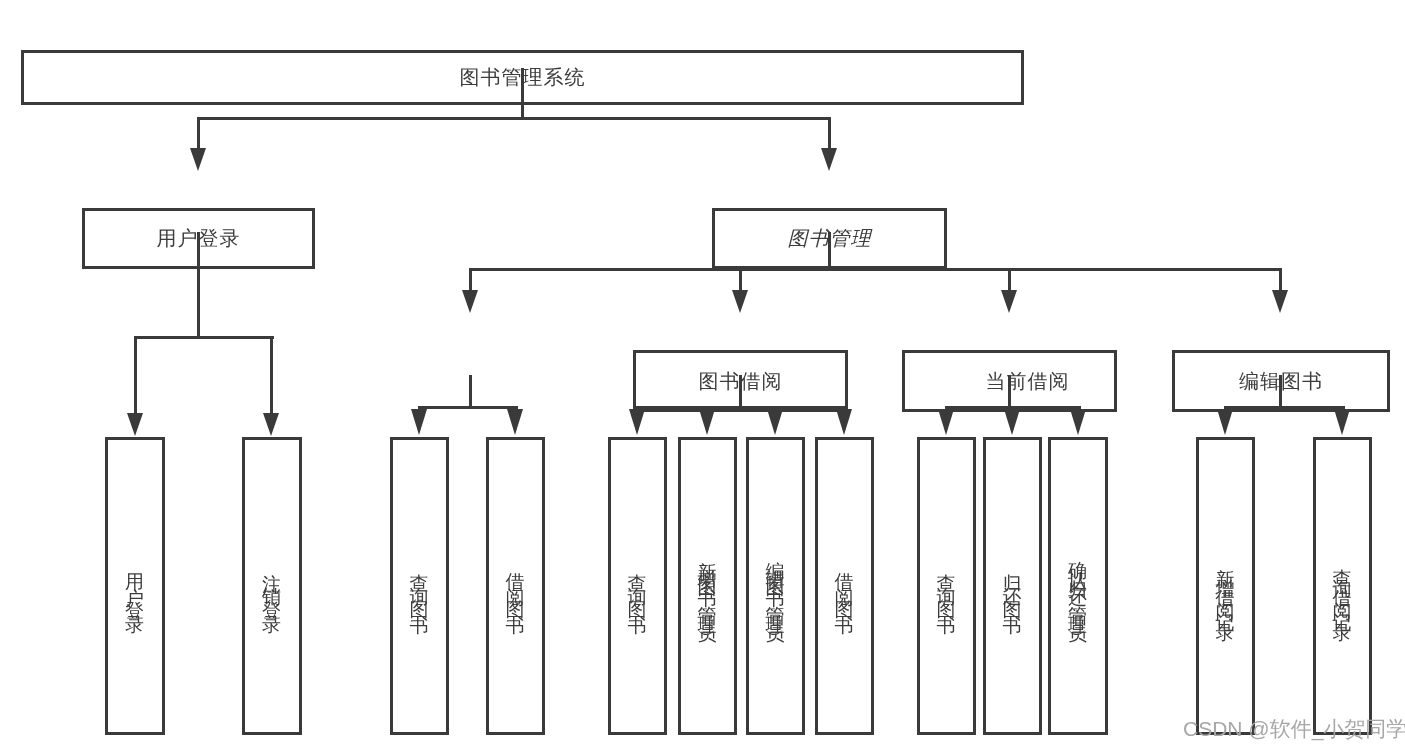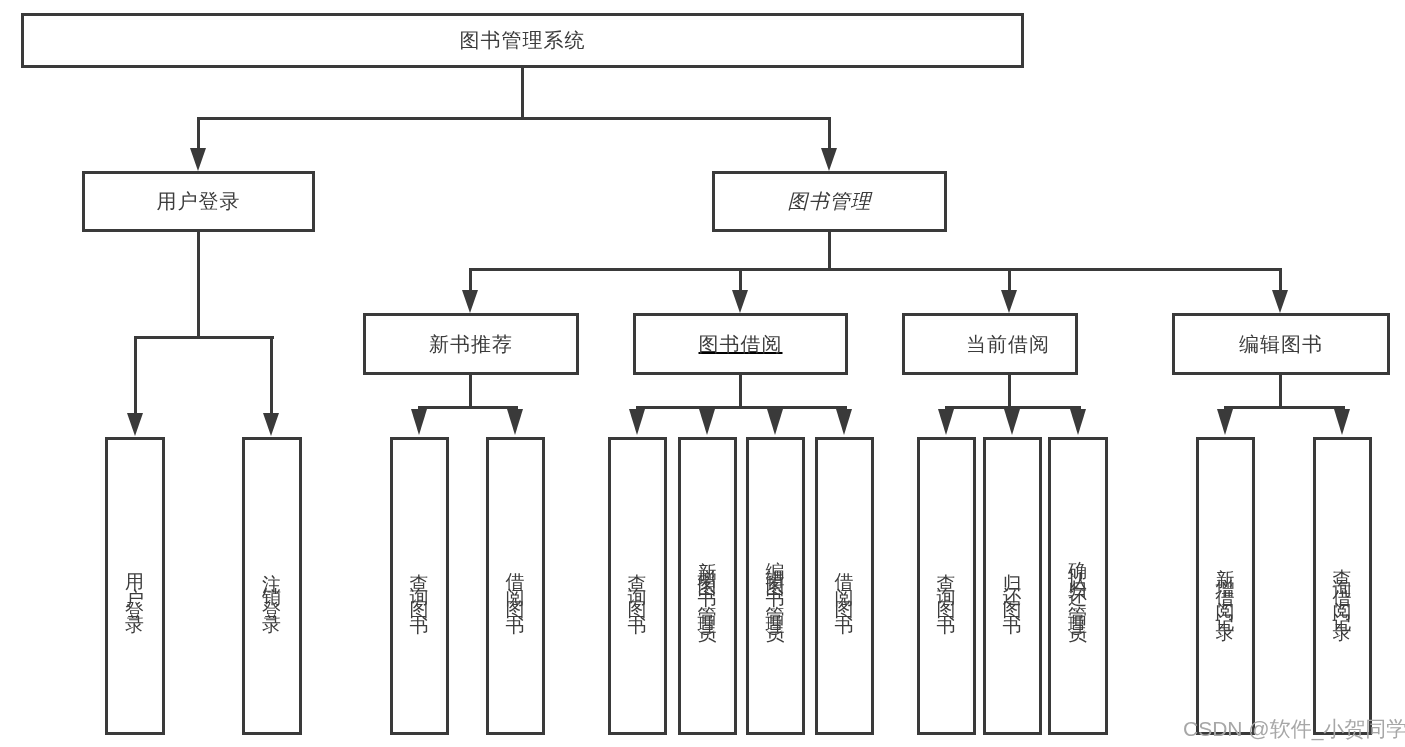--- a/index.html
+++ b/index.html
@@ -15,21 +15,21 @@
     width:1405px;height:747px;
     background:var(--bg);
     font-family:"Liberation Sans","DejaVu Sans",sans-serif;
     overflow:hidden;
   }
   
   .box{
     position:absolute;
     border:3px solid var(--line);
     background:#fff;
-    display:flex;align-items:center;justify-content:center;
+    display:flex;align-items:center;justify-content:center;margin-top:37px;
   }
   .box .lbl{
     font-size:20px;color:var(--text);letter-spacing:1px;white-space:nowrap;
   }
   
   .leaf{
     position:absolute;
     top:437px;height:298px;width:59px;
     border:3px solid var(--line);
     background:#fff;
@@ -59,22 +59,22 @@
   .watermark{
     position:absolute;left:1183px;top:715px;
     font-size:21px;color:var(--wm);white-space:nowrap;
   }
 
   
   #b-root{left:21px;top:13px;width:1003px;height:55px;}
   #b-login{left:82px;top:171px;width:233px;height:61px;}
   #b-mgmt{left:712px;top:171px;width:235px;height:61px;font-style:italic;}
   #b-l31{left:363px;top:313px;width:216px;height:62px;}
-  #b-l32{left:633px;top:313px;width:215px;height:62px;text-decoration:underline;}
-  #b-l33{left:902px;top:313px;width:176px;height:62px;padding-left:36px;}
+  #b-l32{left:633px;top:313px;width:215px;height:62px;}
+  #b-l33{left:902px;top:313px;width:215px;height:62px;padding-left:36px;}
   #b-l34{left:1172px;top:313px;width:218px;height:62px;}
   
   #lf-11{left:105px;width:60px;}
   #lf-12{left:242px;width:60px;}
   #lf-21{left:390px;}
   #lf-22{left:486px;}
   #lf-31{left:608px;}
   #lf-32{left:678px;}
   #lf-33{left:746px;}
   #lf-34{left:815px;}
@@ -136,23 +136,20 @@
     <span class="lbl">图书管理系统</span>
   </div>
 
   <div class="box" id="b-login">
     <span class="lbl">用户登录</span>
   </div>
   <div class="box" id="b-mgmt">
     <span class="lbl">图书管理</span>
   </div>
 
-  <div class="box" id="b-l31">
-    <span class="lbl">新书推荐</span>
-  </div>
   <div class="box" id="b-l32">
     <span class="lbl">图书借阅</span>
   </div>
   <div class="box" id="b-l33">
     <span class="lbl">当前借阅</span>
   </div>
   <div class="box" id="b-l34">
     <span class="lbl">编辑图书</span>
   </div>
 

